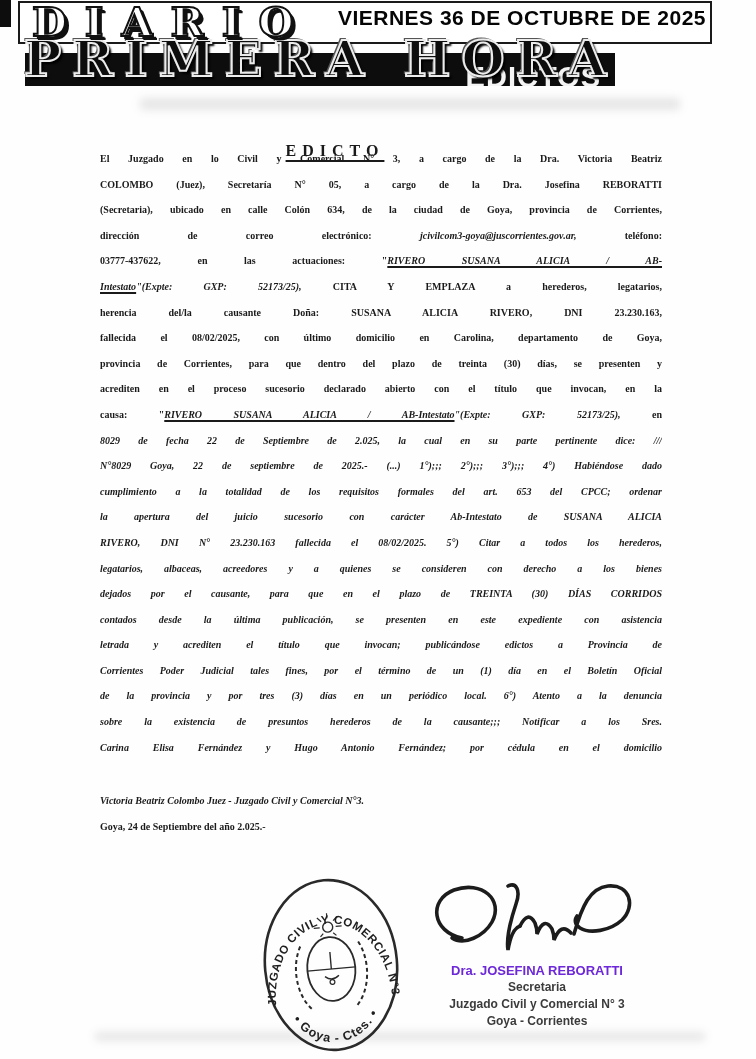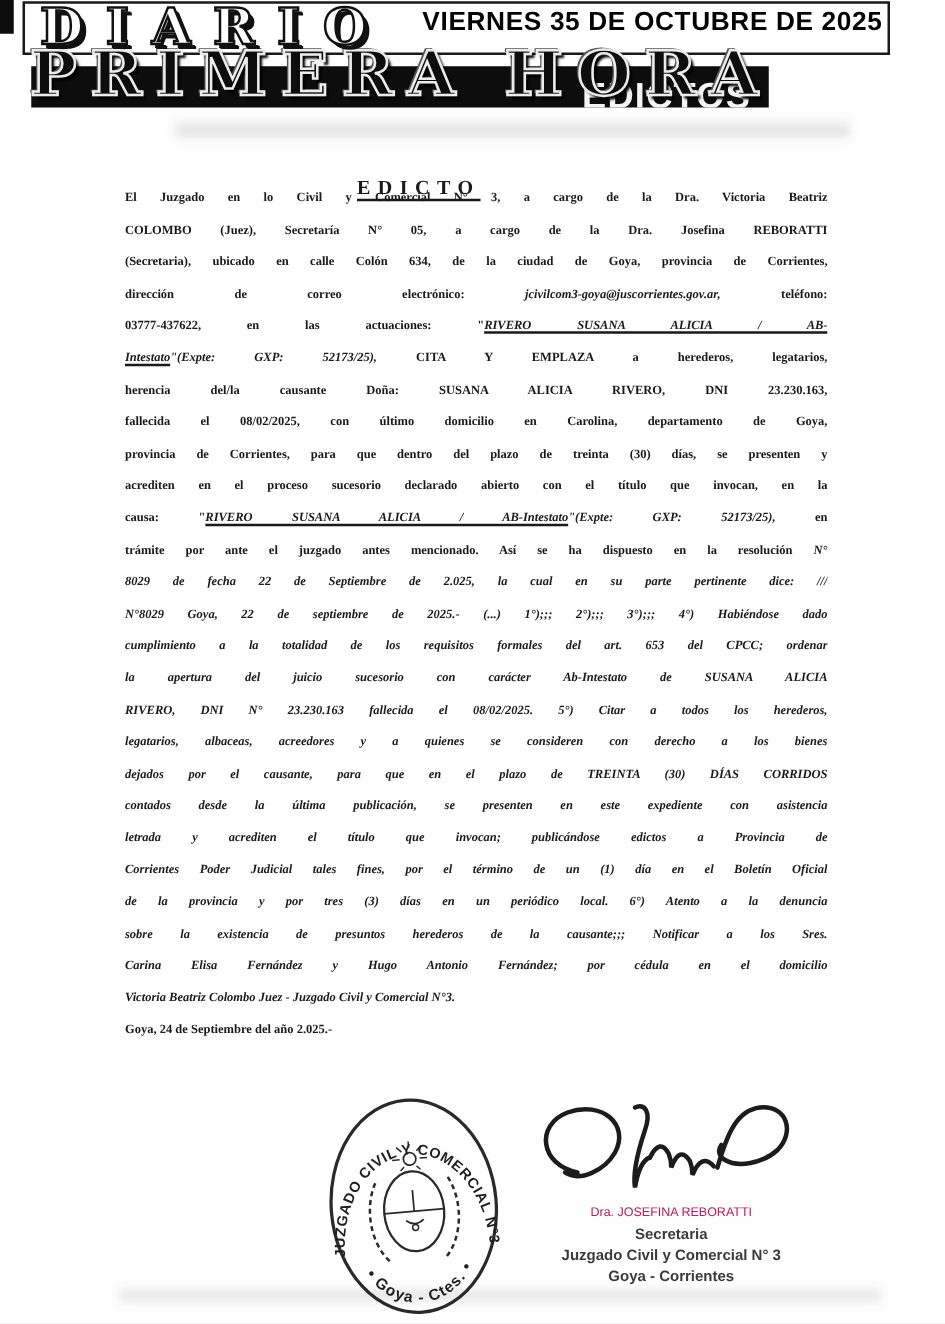--- a/index.html
+++ b/index.html
@@ -27,43 +27,43 @@
   
   .smudge{position:absolute;background:rgba(60,60,60,.12);filter:blur(4px);border-radius:4px;}
 
   
   #doc-title{position:absolute;left:100px;top:94px;width:470px;text-align:center;
             font-weight:700;font-size:16px;letter-spacing:6px;
             text-decoration:underline;text-decoration-thickness:2px;text-underline-offset:4px;margin-top:48px;}
   #document-body{position:absolute;left:100px;top:146px;width:562px;}
   .doc-line{height:25.6px;line-height:25.6px;overflow:hidden;font-size:10px;
             text-align:justify;text-align-last:justify;white-space:normal;}
-  .doc-line.align-l{text-align:left;text-align-last:auto;}
+  .doc-line.align-l{text-align:left;text-align-last:auto;margin-top:28px;}
   .doc-line.align-r{text-align:left;text-align-last:auto;}
   .doc-line span{font-weight:700;}
   .st-i{font-style:italic;}
   .st-u{text-decoration:underline;text-decoration-thickness:1.5px;text-underline-offset:2px;}
 
   
   #court-seal{position:absolute;left:256px;top:872px;}
   #signature-area{position:absolute;left:412px;top:878px;width:250px;}
   #signature-scribble{position:absolute;left:10px;top:0;}
   #signature-text{position:absolute;left:0;top:84px;width:250px;text-align:center;
             font-family:"Liberation Sans",sans-serif;color:#3b3b3b;line-height:17px;}
-  #signature-name{font-weight:400;font-size:10px;color:#be185d;}
+  #signature-name{font-weight:700;font-size:13px;color:#6d28d9;}
   .sig-line{font-weight:700;font-size:12px;}
 </style>
 </head>
 <body>
 
 <div id="page">
 
   <div id="corner-mark"></div>
   <div id="date-box"></div>
-  <div id="date-header">VIERNES 35 DE OCTUBRE DE 2025</div>
+  <div id="date-header">VIERNES 36 DE OCTUBRE DE 2025</div>
   <div id="masthead-top">DIARIO</div>
   <div id="section-bar">
     <div id="section-label">EDICTOS</div>
   </div>
   <div id="masthead-main">PRIMERA HORA</div>
 
   <div class="smudge" style="left:140px;top:98px;width:540px;height:12px;"></div>
   <div class="smudge" style="left:95px;top:1032px;width:610px;height:9px;"></div>
 
   <div id="doc-title">EDICTO</div>
@@ -72,21 +72,20 @@
       <div class="doc-line align-j"><span class="st-b">COLOMBO (Juez), Secretaría N° 05, a cargo de la Dra. Josefina REBORATTI</span></div>
       <div class="doc-line align-j"><span class="st-b">(Secretaria), ubicado en calle Colón 634, de la ciudad de Goya, provincia de Corrientes,</span></div>
       <div class="doc-line align-j"><span class="st-b">dirección de correo electrónico: </span><span class="st-b st-i">jcivilcom3-goya@juscorrientes.gov.ar,</span><span class="st-b"> teléfono:</span></div>
       <div class="doc-line align-j"><span class="st-b">03777-437622, en las actuaciones: "</span><span class="st-b st-i st-u">RIVERO SUSANA ALICIA / AB-</span></div>
       <div class="doc-line align-j"><span class="st-b st-i st-u">Intestato</span><span class="st-b st-i">"(Expte: GXP: 52173/25),</span><span class="st-b"> CITA Y EMPLAZA a herederos, legatarios,</span></div>
       <div class="doc-line align-j"><span class="st-b">herencia del/la causante Doña: SUSANA ALICIA RIVERO, DNI 23.230.163,</span></div>
       <div class="doc-line align-j"><span class="st-b">fallecida el 08/02/2025, con último domicilio en Carolina, departamento de Goya,</span></div>
       <div class="doc-line align-j"><span class="st-b">provincia de Corrientes, para que dentro del plazo de treinta (30) días, se presenten y</span></div>
       <div class="doc-line align-j"><span class="st-b">acrediten en el proceso sucesorio declarado abierto con el título que invocan, en la</span></div>
       <div class="doc-line align-j"><span class="st-b">causa: "</span><span class="st-b st-i st-u">RIVERO SUSANA ALICIA / AB-Intestato</span><span class="st-b st-i">"(Expte: GXP: 52173/25),</span><span class="st-b"> en</span></div>
-      <div class="doc-line align-j"><span class="st-b">trámite por ante el juzgado antes mencionado. Así se ha dispuesto en la resolución </span><span class="st-b st-i">N°</span></div>
       <div class="doc-line align-j"><span class="st-b st-i">8029 de fecha 22 de Septiembre de 2.025, la cual en su parte pertinente dice: ///</span></div>
       <div class="doc-line align-j"><span class="st-b st-i">N°8029 Goya, 22 de septiembre de 2025.- (...) 1°);;; 2°);;; 3°);;; 4°) Habiéndose dado</span></div>
       <div class="doc-line align-j"><span class="st-b st-i">cumplimiento a la totalidad de los requisitos formales del art. 653 del CPCC; ordenar</span></div>
       <div class="doc-line align-j"><span class="st-b st-i">la apertura del juicio sucesorio con carácter Ab-Intestato de SUSANA ALICIA</span></div>
       <div class="doc-line align-j"><span class="st-b st-i">RIVERO, DNI N° 23.230.163 fallecida el 08/02/2025. 5°) Citar a todos los herederos,</span></div>
       <div class="doc-line align-j"><span class="st-b st-i">legatarios, albaceas, acreedores y a quienes se consideren con derecho a los bienes</span></div>
       <div class="doc-line align-j"><span class="st-b st-i">dejados por el causante, para que en el plazo de TREINTA (30) DÍAS CORRIDOS</span></div>
       <div class="doc-line align-j"><span class="st-b st-i">contados desde la última publicación, se presenten en este expediente con asistencia</span></div>
       <div class="doc-line align-j"><span class="st-b st-i">letrada y acrediten el título que invocan; publicándose edictos a Provincia de</span></div>
       <div class="doc-line align-j"><span class="st-b st-i">Corrientes Poder Judicial tales fines, por el término de un (1) día en el Boletín Oficial</span></div>

